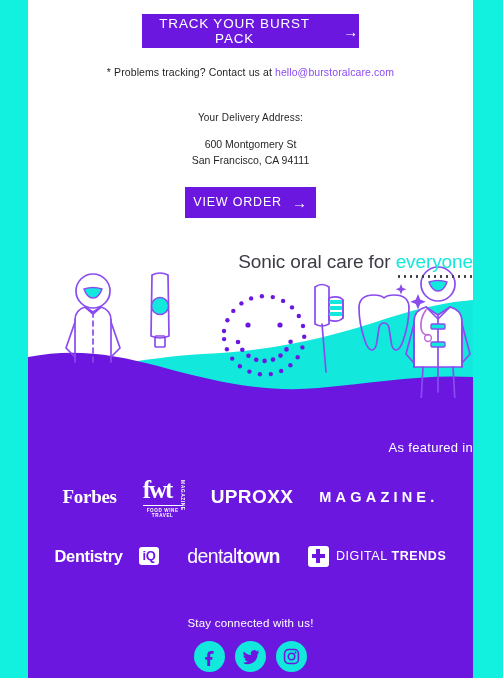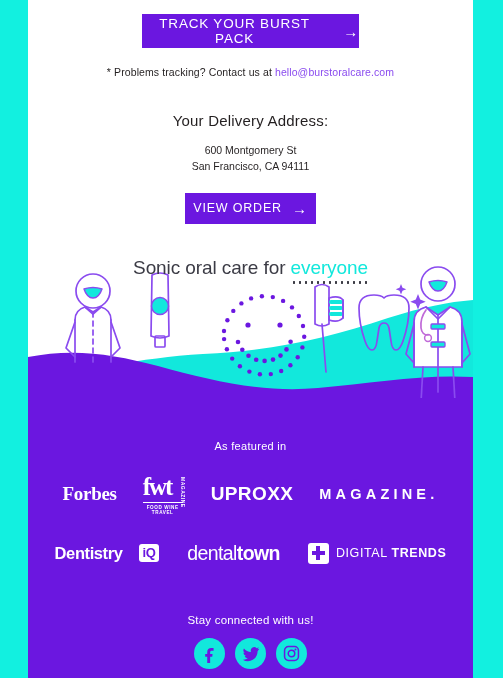--- a/index.html
+++ b/index.html
@@ -80,38 +80,38 @@
     letter-spacing: 0.1px;
   }
 
   .problems-line .email-link {
     color: #8A4BEF;
     text-decoration: none;
   }
 
   .delivery-title {
     margin-top: 34px;
-    font-size: 15px;
+    font-size: 10px;
     color: #231f20;
     letter-spacing: 0.2px;
   }
 
   .delivery-addr {
     margin-top: 14px;
     font-size: 10.5px;
     line-height: 1.5;
     color: #231f20;
   }
 
   .view-order-wrap { margin-top: 18px; }
 
   
   .headline {
     margin-top: 33px;
-    text-align: center;
+    text-align: right;
     font-size: 19px;
     color: #3b3b45;
     letter-spacing: -0.1px;
     font-weight: 400;
     position: relative;
     z-index: 4;
   }
 
   .headline .hl-accent {
     color: #12E8DC;
@@ -150,23 +150,24 @@
     top: 398px;
     width: 445px;
     height: 280px;
     background: #6B17E0;
     z-index: 3;
     text-align: center;
   }
 
   .featured-label {
     padding-top: 42px;
-    font-size: 11px;
+    font-size: 13px;
     color: #ffffff;
     letter-spacing: 0.3px;
+    text-align: right;
   }
 
   .logo-row {
     display: flex;
     align-items: center;
     justify-content: center;
     color: #ffffff;
   }
 
   .logo-row-1 {

